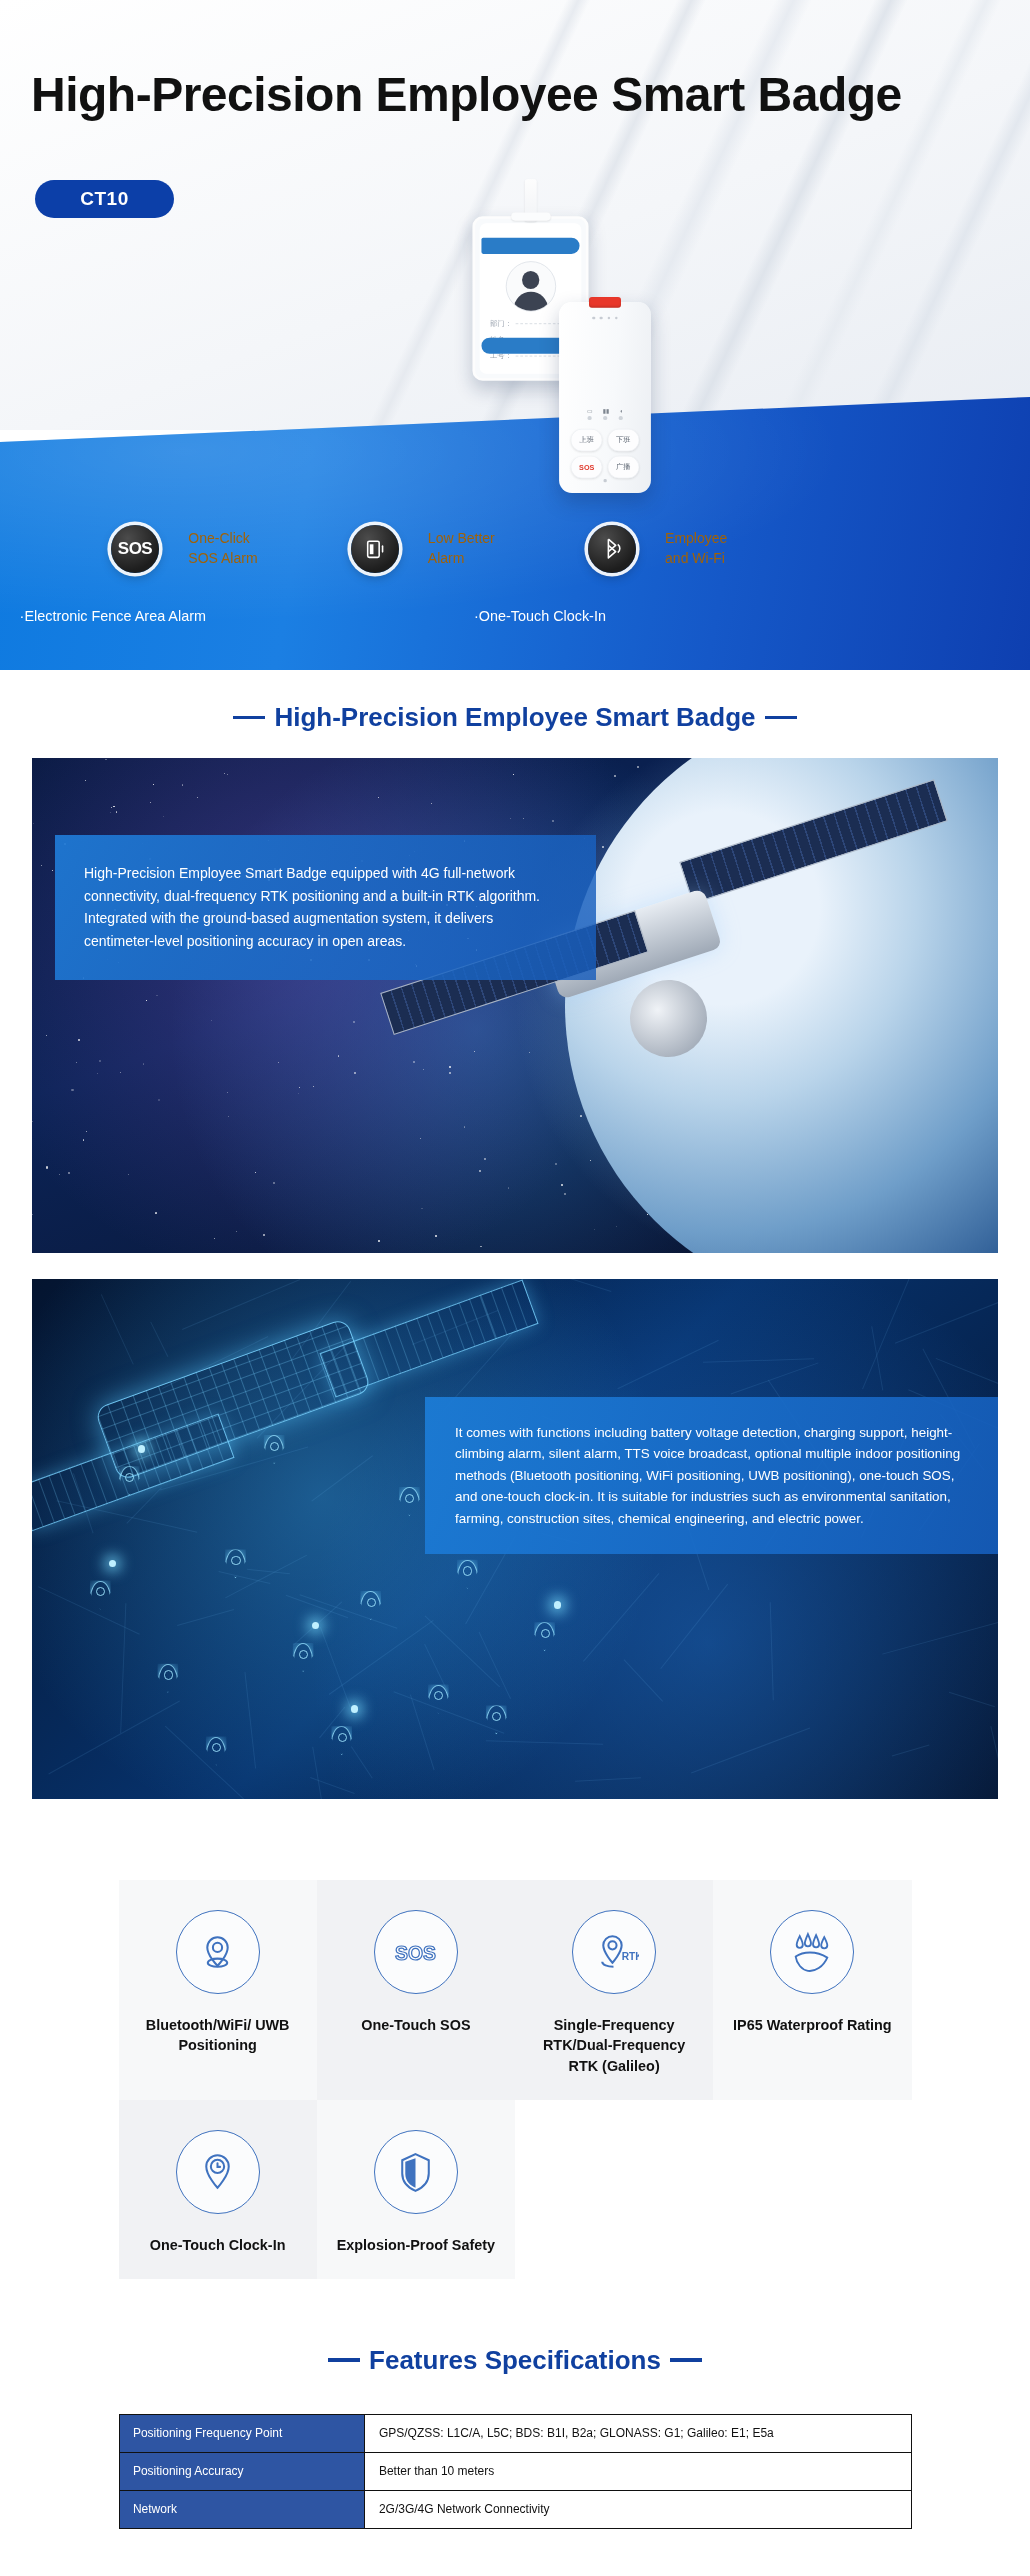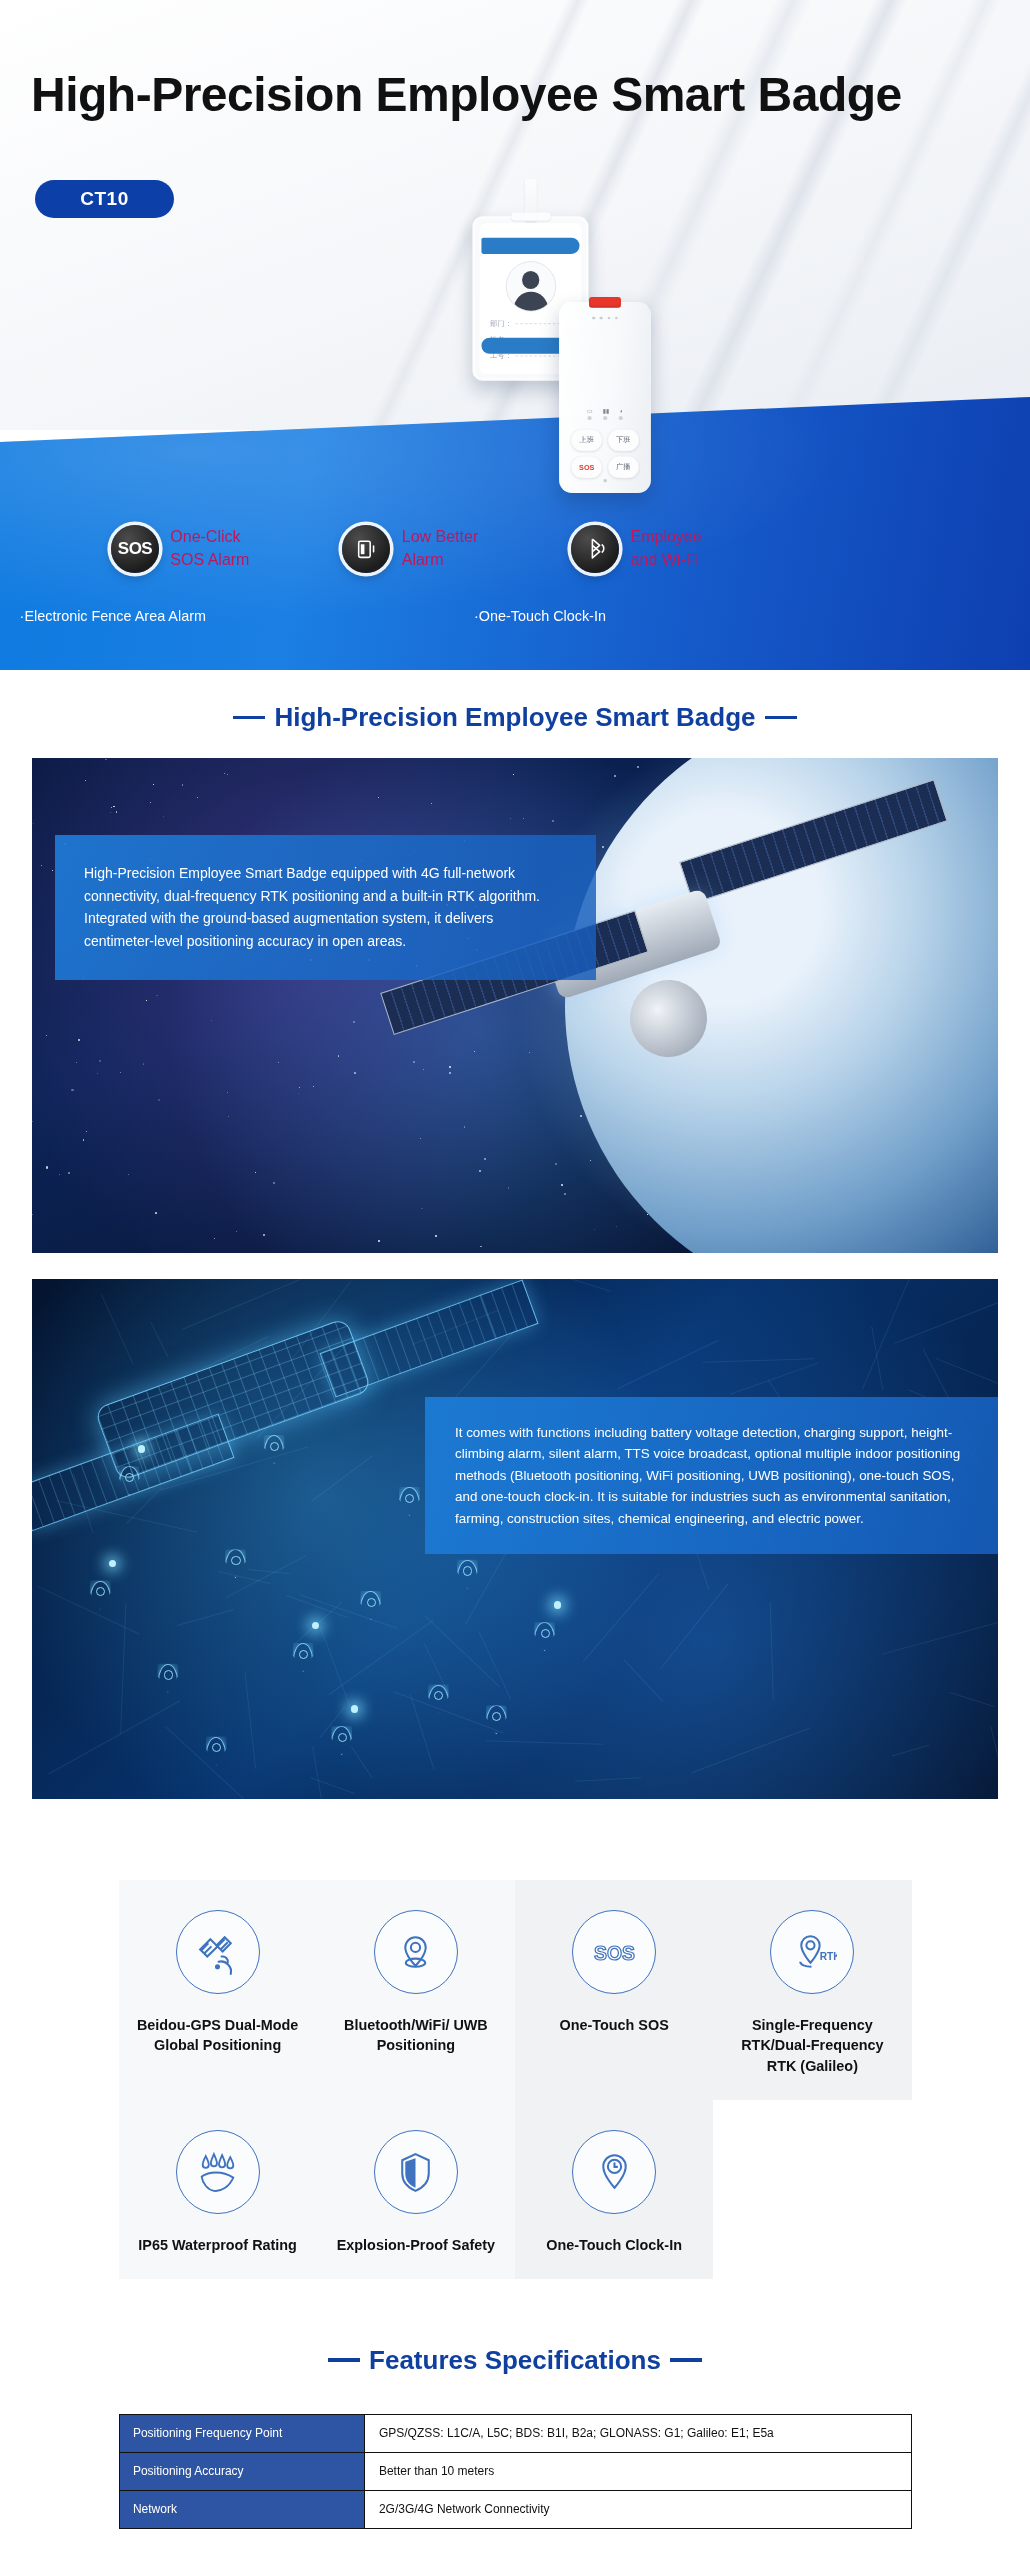--- a/index.html
+++ b/index.html
@@ -111,21 +111,21 @@
     display:flex; align-items:center; padding-left:111px; gap:93px; z-index:4;
   }
   .feat { display:flex; align-items:center; gap:11.3px; }
   .feat .circle {
     width:48px; height:48px; border-radius:50%;
     background:radial-gradient(circle at 35% 28%, #4c4c4c, #1d1d1d 70%);
     box-shadow:0 0 0 3.6px rgba(255,255,255,.92), 0 4.1px 10.3px rgba(0,0,0,.28);
     display:flex; align-items:center; justify-content:center; color:#fff; flex:0 0 auto;
   }
   .feat .circle .sostxt { font-size:17px; font-weight:bold; letter-spacing:-0.5px; }
-  .feat .lbl { color:#be185d; font-size:16px; line-height:1.38; white-space:nowrap; }
+  .feat .lbl { color:#a16207; font-size:14px; line-height:1.38; white-space:nowrap;margin-left:18px; }
 
   .hero-bullets {
     position:absolute; left:0; right:0; top:608px; z-index:4;
     display:flex; padding-left:19.6px; gap:268px; color:#fff; font-size:14.4px;
   }
 
   
   .sec-head {
     display:flex; align-items:center; justify-content:center; gap:9.3px;
     color:#10409f; font-size:26px; font-weight:bold; white-space:nowrap;
@@ -735,35 +735,20 @@
           <div class="pin" style="left:44%;top:54%"></div>
         </div>
       <div class="overlay-card2">It comes with functions including battery voltage detection, charging support, height-climbing alarm, silent alarm, TTS voice broadcast, optional multiple indoor positioning methods (Bluetooth positioning, WiFi positioning, UWB positioning), one-touch SOS, and one-touch clock-in. It is suitable for industries such as environmental sanitation, farming, construction sites, chemical engineering, and electric power.</div>
     </div>
   </section>
 
   <section class="features">
 
     <div class="feat-grid">
 
-      <div class="fcell a">
-        <div class="ico">
-          <svg width="49" height="49" viewBox="0 0 96 96">
-              <g fill="none" stroke="#3f72bf" stroke-width="4">
-                <path d="M14 42 34 22 48 36 28 56z"></path>
-                <path d="M16 44 30 30M22 50 36 36"></path>
-                <path d="M46 34 62 18 74 30 58 46z"></path>
-                <path d="M48 36 62 22M54 42 68 28"></path>
-                <path d="M56 56a10 10 0 0 1 12 12M50 66a20 20 0 0 1 24 24" stroke-linecap="round"></path>
-                <circle cx="48" cy="76" r="3" fill="#3f72bf"></circle>
-              </g>
-            </svg>
-        </div>
-        <div class="ftxt">Beidou-GPS Dual-Mode Global Positioning</div>
-      </div>
 
 
       <div class="fcell a">
         <div class="ico">
           <svg width="49" height="49" viewBox="0 0 96 96">
               <g fill="none" stroke="#3f72bf" stroke-width="4">
                 <path d="M48 18a20 20 0 0 1 20 20c0 16-20 36-20 36S28 54 28 38a20 20 0 0 1 20-20z"></path>
                 <circle cx="48" cy="38" r="9"></circle>
                 <ellipse cx="48" cy="68" rx="19" ry="8"></ellipse>
               </g>
@@ -803,41 +788,41 @@
                 <path d="M42 12c4 9 6 14 6 18a6 6 0 0 1-12 0c0-4 2-9 6-18z"></path>
                 <path d="M58 14c4 9 6 14 6 18a6 6 0 0 1-12 0c0-4 2-9 6-18z"></path>
                 <path d="M74 18c4 8 6 12 6 16a6 6 0 0 1-12 0c0-4 2-8 6-16z"></path>
                 <path d="M18 56c14-10 40-12 62 2-8 18-24 28-38 26-12-2-22-14-24-28z"></path>
               </g>
             </svg>
         </div>
         <div class="ftxt">IP65 Waterproof Rating</div>
       </div>
 
-      <div class="fcell a">
-        <div class="ico">
-          <svg width="49" height="49" viewBox="0 0 96 96">
-              <path d="M48 12 74 24v26c0 18-12 28-26 34-14-6-26-16-26-34V24z" fill="none" stroke="#3f72bf" stroke-width="4"></path>
-              <path d="M48 20 48 78c-11-5-20-13-20-28V27z" fill="#3f72bf"></path>
-            </svg>
-        </div>
-        <div class="ftxt">Explosion-Proof Safety</div>
-      </div>
-
       <div class="fcell b">
         <div class="ico">
           <svg width="49" height="49" viewBox="0 0 96 96">
               <g fill="none" stroke="#3f72bf" stroke-width="4">
                 <path d="M48 14a22 22 0 0 1 22 22c0 18-22 42-22 42S26 54 26 36a22 22 0 0 1 22-22z"></path>
                 <circle cx="48" cy="36" r="13"></circle>
                 <path d="M48 30v7h5" stroke-linecap="round"></path>
               </g>
             </svg>
         </div>
         <div class="ftxt">One-Touch Clock-In</div>
+      </div>
+
+      <div class="fcell a">
+        <div class="ico">
+          <svg width="49" height="49" viewBox="0 0 96 96">
+              <path d="M48 12 74 24v26c0 18-12 28-26 34-14-6-26-16-26-34V24z" fill="none" stroke="#3f72bf" stroke-width="4"></path>
+              <path d="M48 20 48 78c-11-5-20-13-20-28V27z" fill="#3f72bf"></path>
+            </svg>
+        </div>
+        <div class="ftxt">Explosion-Proof Safety</div>
       </div>
 
     </div>
   </section>
 
   <section class="specs">
     <div class="sec-head">
       <span class="rule"></span>
       <span>Features Specifications</span>
       <span class="rule"></span>

